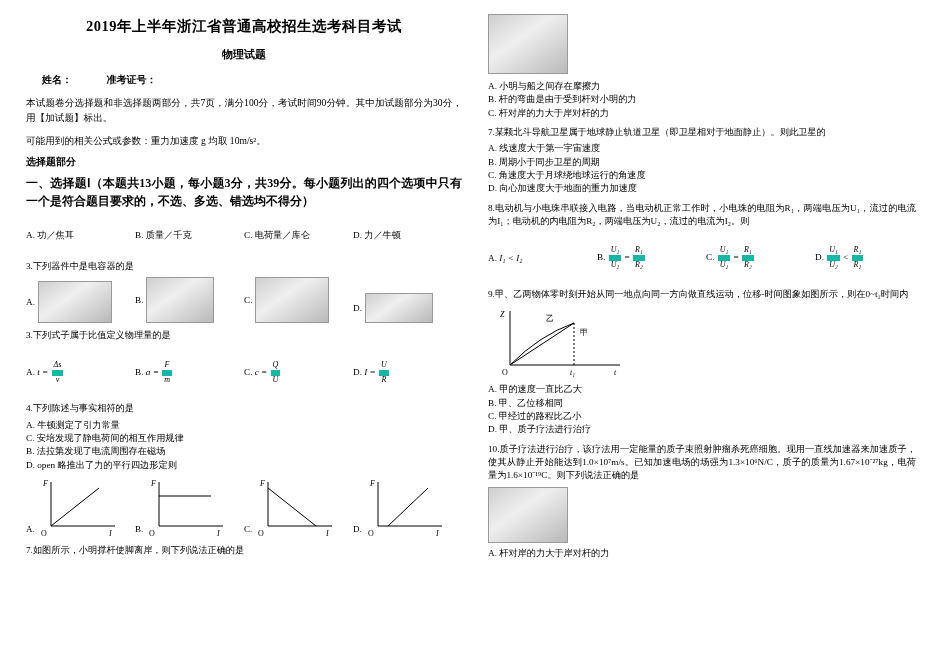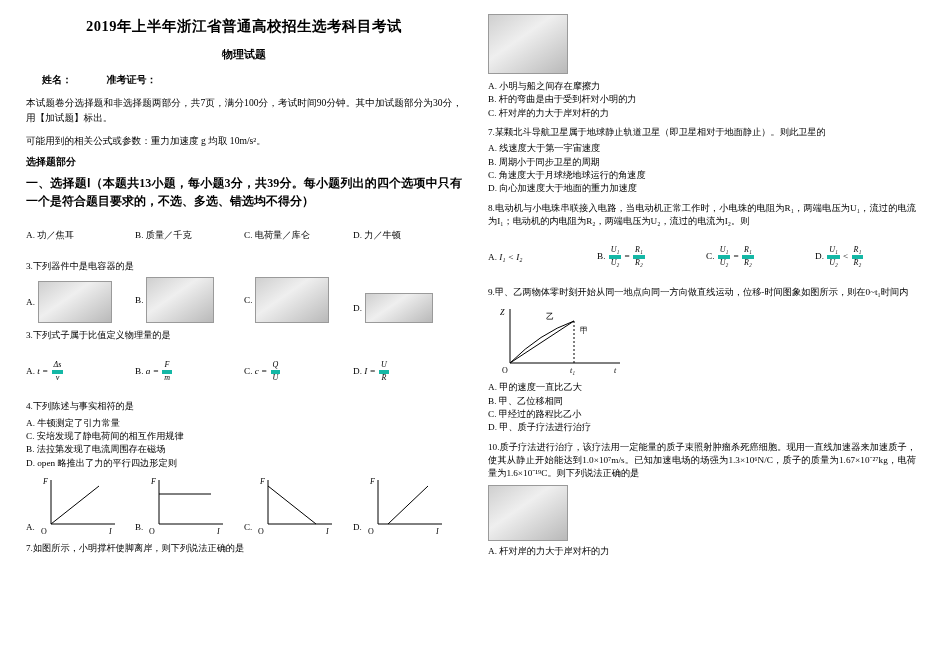--- a/index.html
+++ b/index.html
@@ -80,21 +80,21 @@
   }
   .opt-block{margin:2px 0 2px 0;}
   .frac{
     display:inline-block;
     vertical-align:middle;
     text-align:center;
     font-size:8px;
     line-height:1.1;
     margin:0 1px;
   }
-  .frac .num{display:block;border-bottom:4px solid #14b8a6;padding:0 2px;}
+  .frac .num{display:block;border-bottom:6px solid #14b8a6;padding:0 2px;}
   .frac .den{display:block;padding:0 2px;}
   .it{font-style:italic;}
   
   .imgrow{
     display:flex;
     align-items:flex-end;
     margin:4px 0 4px 0;
   }
   .imgrow > div{flex:1 1 0;display:flex;align-items:center;gap:3px;}
   .ph{

